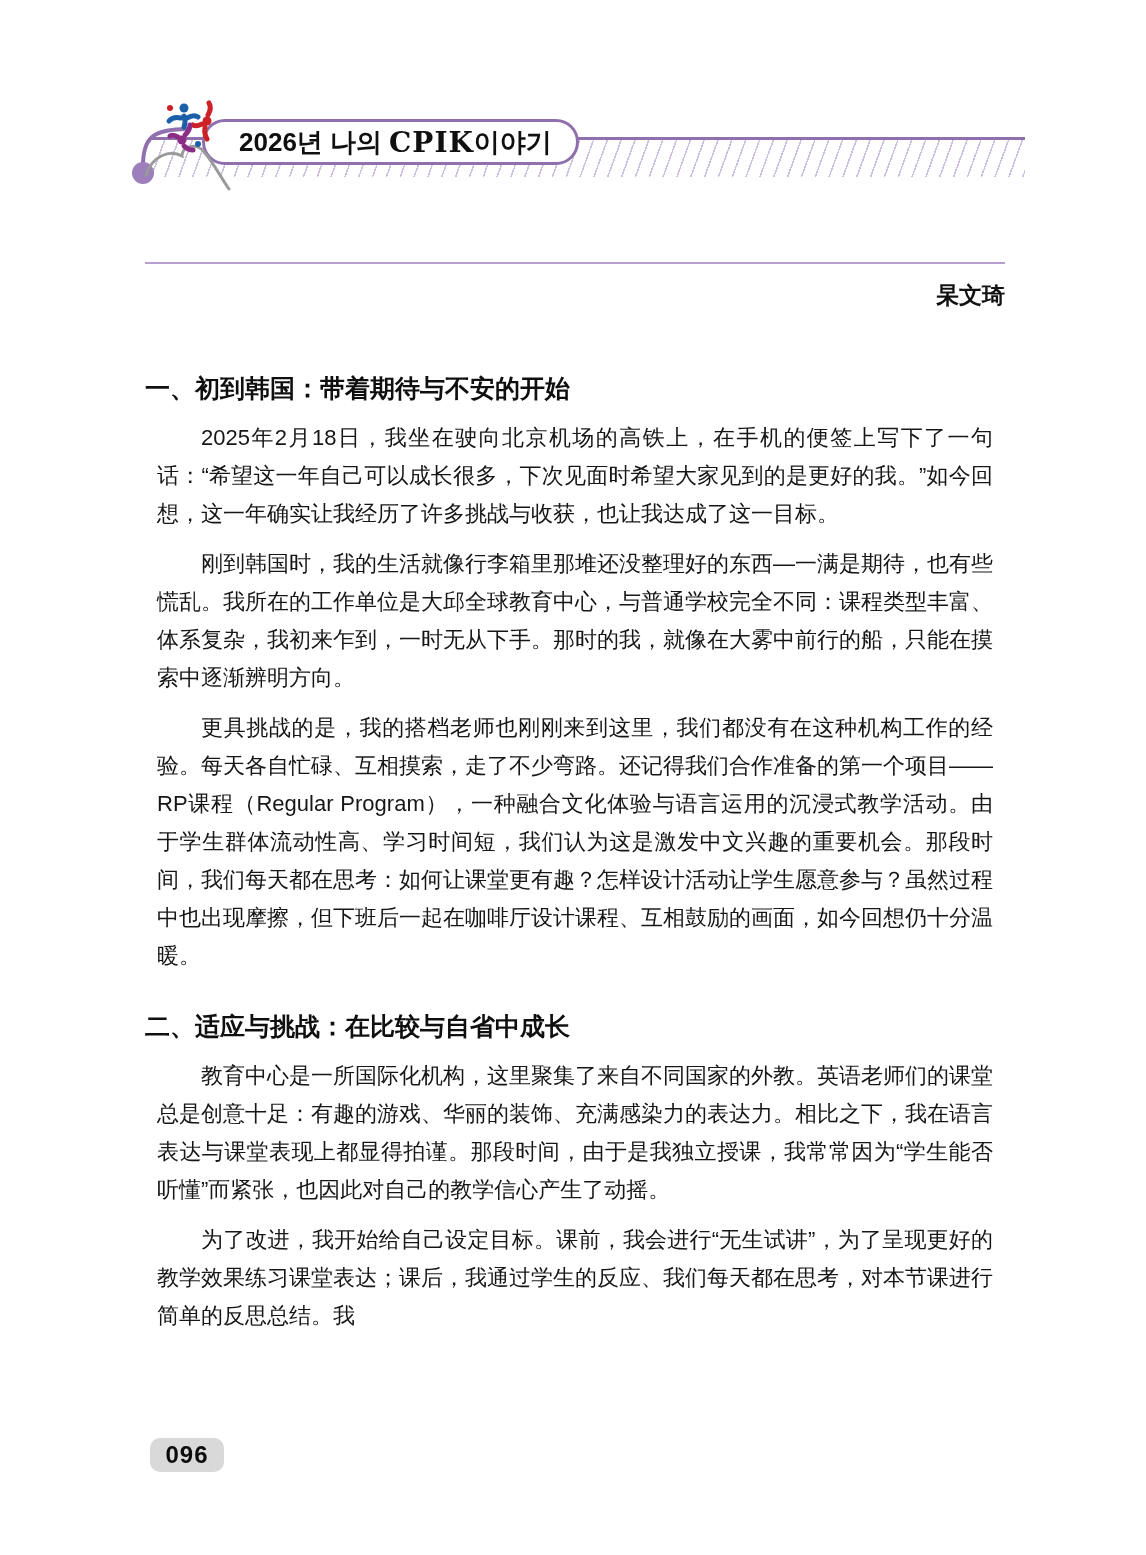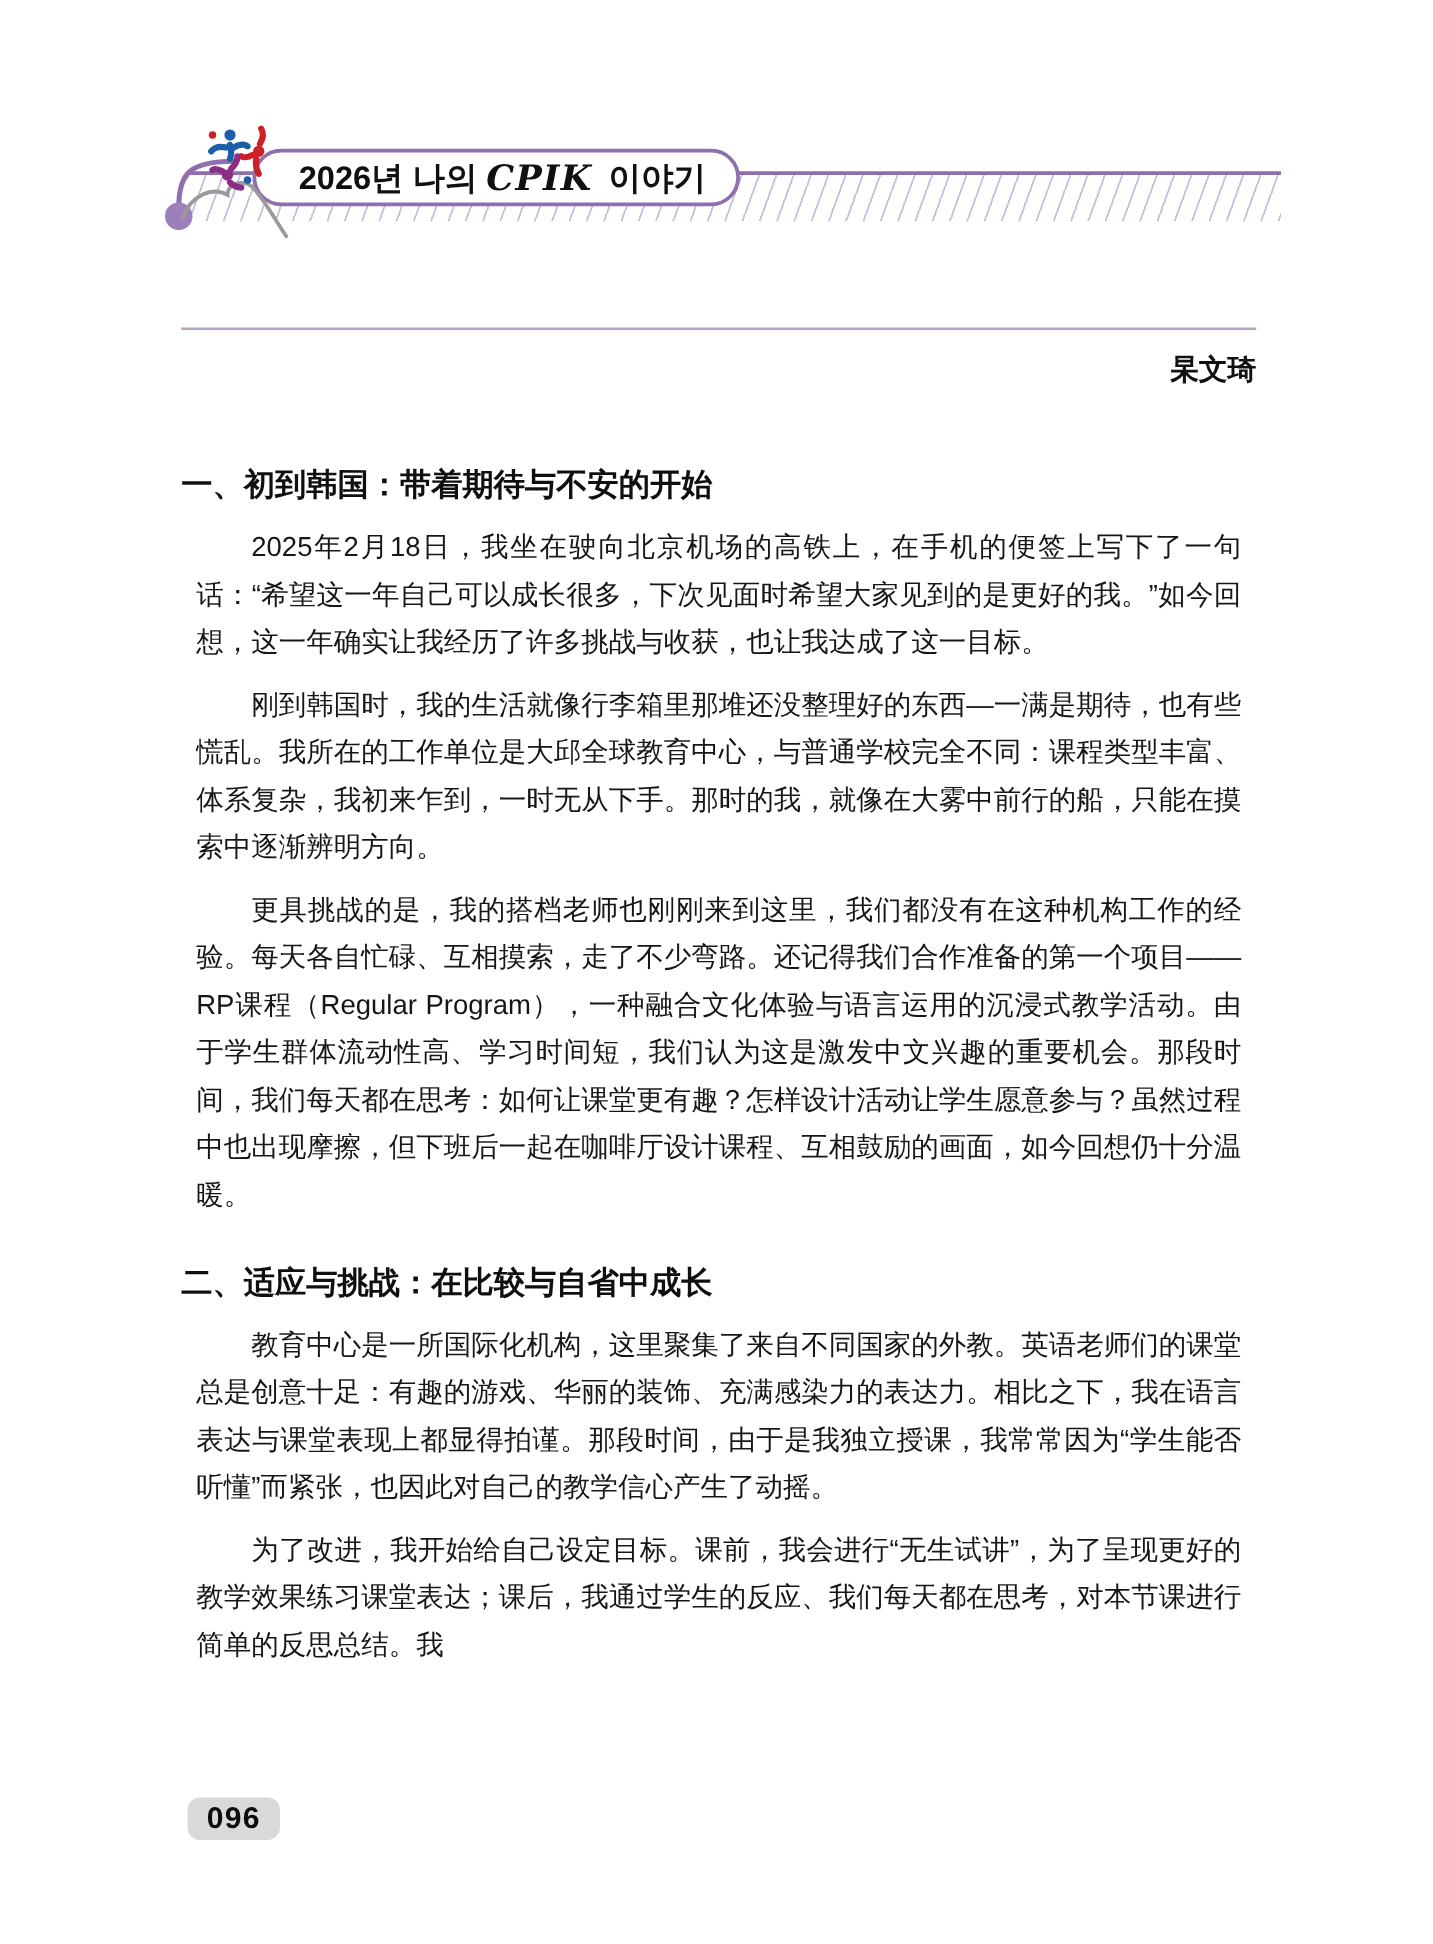--- a/index.html
+++ b/index.html
@@ -25,22 +25,22 @@
     padding:0 24px 0 34px;
     background:#ffffff;
     border:3px solid #8f6fae;
     border-radius:24px;
     display:flex;align-items:center;
     font-size:26px;font-weight:bold;color:#101010;
     z-index:3;white-space:nowrap;
   }
   .banner-box .brand{
     font-family:"DejaVu Serif","Liberation Serif",serif;
-    font-style:italic;font-weight:bold;
-    font-size:28px;margin:0 13px 0 7px;letter-spacing:1px;
+    font-weight:bold;
+    font-size:28px;margin:0 0 0 7px;letter-spacing:1px;
   }
   .logo{position:absolute;left:160px;top:94px;z-index:5;}
 
   
   .content{position:absolute;left:145px;top:250px;width:860px;}
   .title{
     margin:0;color:#9c7cbe;font-weight:bold;
     font-size:40px;line-height:65px;letter-spacing:1px;
   }
   .title-rule{

